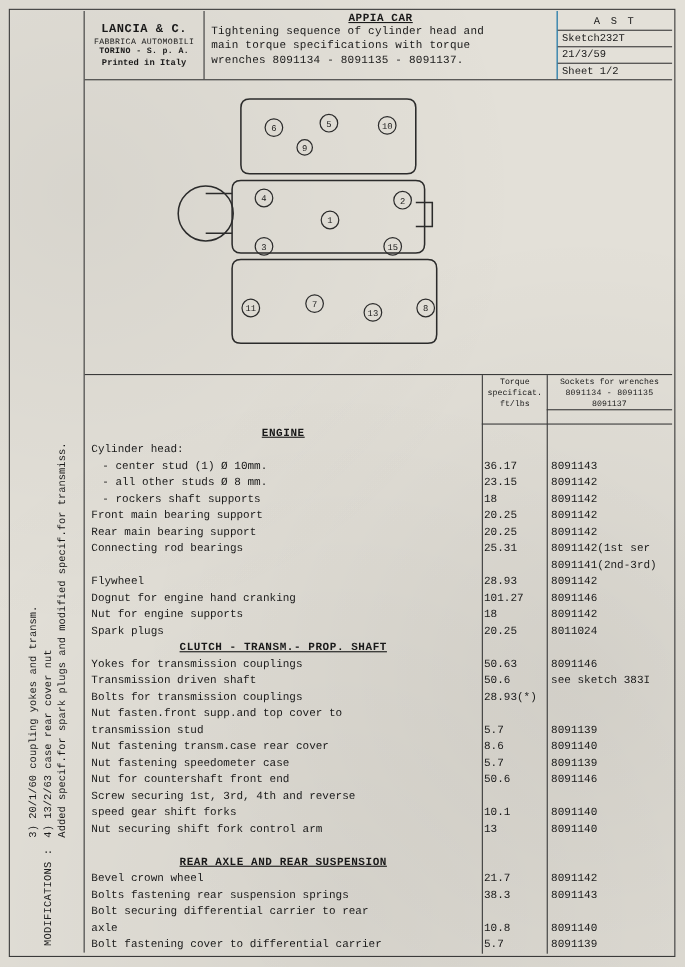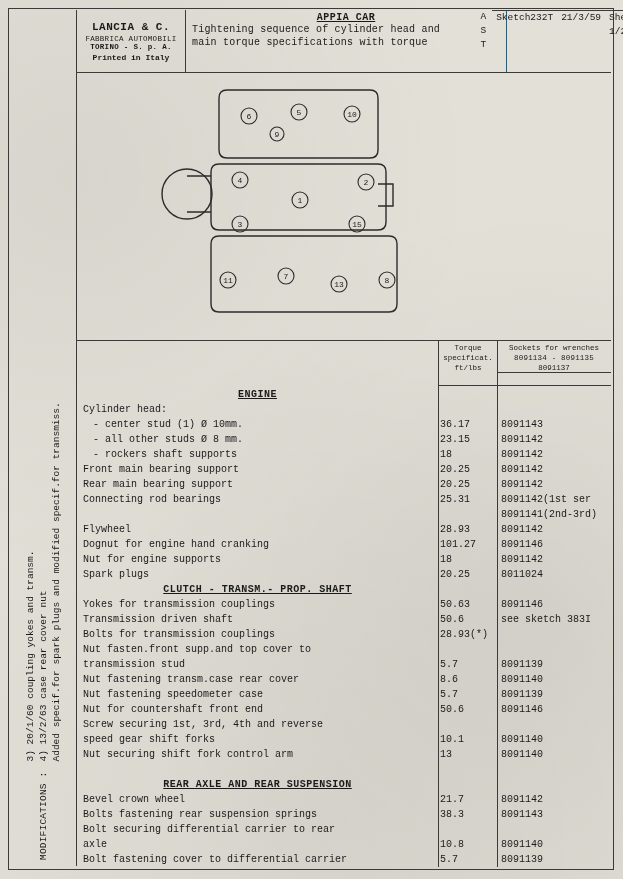--- a/index.html
+++ b/index.html
@@ -66,21 +66,21 @@
   .hdr-logo .l4{font-size:8px;font-weight:bold;margin-top:2px;}
   .hdr-mid{
     flex:1;border-right:1px solid #0369a1;padding:2px 6px 0 6px;
   }
   .hdr-title{
     font-size:10px;font-weight:bold;text-align:center;text-decoration:underline;
     letter-spacing:0.5px;
   }
   .hdr-sub{font-size:10px;line-height:13px;letter-spacing:0.2px;}
   .hdr-right{
-    width:104px;display:flex;justify-content:center;
+    width:104px;display:flex;flex-direction:column;justify-content:flex-end;
     font-size:9.5px;
   }
   .hdr-right div{padding:0 4px;line-height:14px;}
   .hdr-right .ast{text-align:center;letter-spacing:2px;}
   .hdr-right .rule{border-top:1px solid #3a3a3a;}
 
   
   .diagram{
     position:absolute;left:77px;top:72px;width:534px;height:268px;
   }
@@ -142,20 +142,21 @@
     <div class="hdr-logo">
       <div class="brand">LANCIA &amp; C.</div>
       <div class="l2">FABBRICA AUTOMOBILI</div>
       <div class="l3">TORINO - S. p. A.</div>
       <div class="l4">Printed in Italy</div>
     </div>
     <div class="hdr-mid">
       <div class="hdr-title">APPIA CAR</div>
       <div class="hdr-sub">Tightening sequence of cylinder head and</div>
       <div class="hdr-sub">main torque specifications with torque</div>
+      <div class="hdr-sub">wrenches 8091134 - 8091135 - 8091137.</div>
     </div>
     <div class="hdr-right">
       <div class="ast">A S T</div>
       <div class="rule">Sketch232T</div>
       <div class="rule">21/3/59</div>
       <div class="rule">Sheet 1/2</div>
     </div>
   </div>
 
   <div class="diagram">

